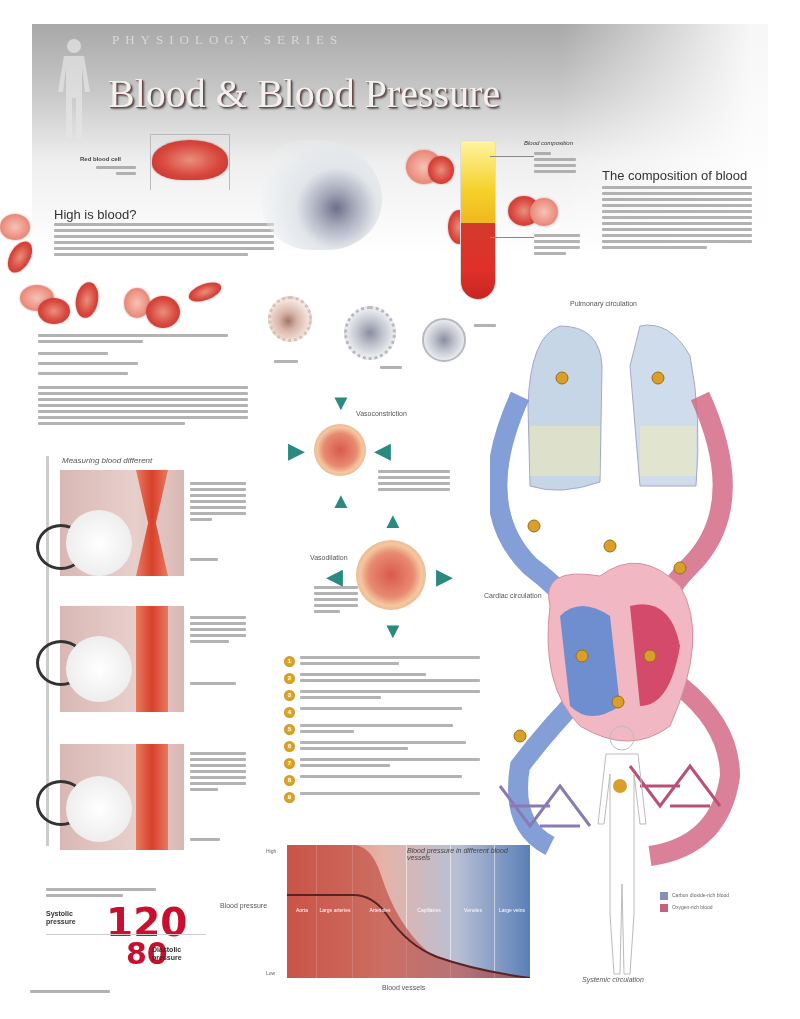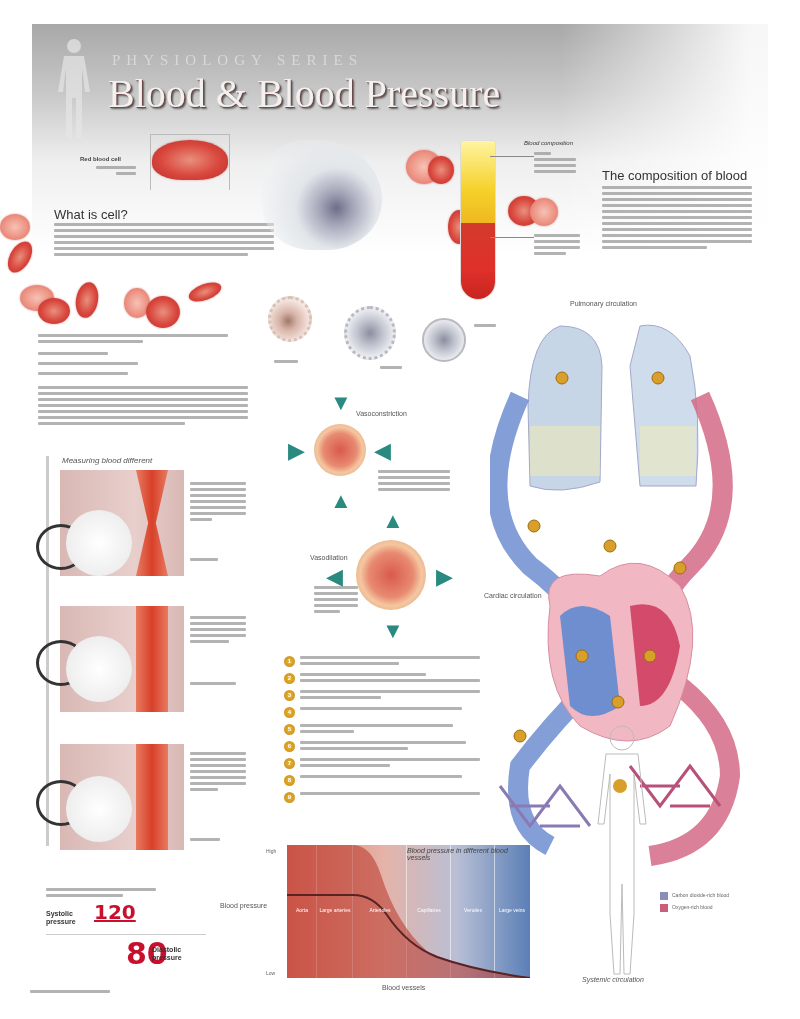--- a/index.html
+++ b/index.html
@@ -5,22 +5,22 @@
   * { box-sizing: border-box; margin: 0; padding: 0; }
   html, body { width: 800px; height: 1019px; background: #ffffff; overflow: hidden; }
   body { position: relative; font-family: "Liberation Sans", sans-serif; color: #333; }
   .abs { position: absolute; }
 
   
   .banner { left: 32px; top: 24px; width: 736px; height: 230px;
     background: linear-gradient(180deg, #a8a8a8 0%, #c8c8c8 30%, #efefef 60%, #ffffff 100%); }
   .banner-fade { left: 560px; top: 24px; width: 210px; height: 260px;
     background: linear-gradient(90deg, rgba(255,255,255,0) 0%, rgba(255,255,255,0.9) 90%); }
-  .series { left: 112px; top: 52px; font-family: "Liberation Serif", serif; letter-spacing: 6px;
-    font-size: 15px; color: #d8d8d8; text-transform: uppercase; }
+  .series { left: 112px; top: 32px; font-family: "Liberation Serif", serif; letter-spacing: 6px;
+    font-size: 13px; color: #d8d8d8; text-transform: uppercase; }
   .title { left: 108px; top: 70px; font-family: "Liberation Serif", serif; font-size: 40px;
     color: #f4f0ee; text-shadow: 1px 1px 0 #6b4a4a, 2px 2px 2px #555; }
   .human-fig { left: 50px; top: 36px; width: 48px; height: 106px; opacity: .7; }
 
   .heading { font-family: "Liberation Sans", sans-serif; font-size: 12px; color: #333; }
   .heading.big { font-size: 13px; }
   .body-lines { display: flex; flex-direction: column; gap: 3px; }
   .body-lines span { display: block; height: 3px; background: #9a9a9a; border-radius: 1px; opacity: .75; }
 
   
@@ -75,21 +75,21 @@
 <div class="abs title">Blood &amp; Blood Pressure</div>
 
 <div class="abs" style="left:150px;top:134px;width:80px;height:56px;border:1px solid #bbb;border-bottom:none;"></div>
 <div class="abs rbc" style="left:152px;top:140px;width:76px;height:40px;border-radius:50% 50% 40% 40%;"></div>
 <div class="abs heading" style="left:80px;top:156px;font-size:6px;color:#444;font-weight:bold;">Red blood cell</div>
 <div class="abs body-lines" style="left:96px;top:166px;width:40px;">
     <span></span>
     <span style="width:50%;margin-left:50%"></span>
   </div>
 
-<div class="abs heading big" style="left:54px;top:207px;">What is cell?</div>
+<div class="abs heading big" style="left:54px;top:207px;">High is blood?</div>
 <div class="abs body-lines" style="left:54px;top:223px;width:220px;">
   <span></span>
     <span></span>
     <span></span>
     <span></span>
     <span></span>
     <span style="width:88%"></span>
 </div>
 
 <div class="abs rbc light" style="left:0px;top:214px;width:30px;height:26px;"></div>
@@ -253,21 +253,21 @@
   </div>
 <div class="abs body-lines" style="left:190px;top:838px;width:30px;">
     <span></span>
   </div>
 
 <div class="abs body-lines" style="left:46px;top:888px;width:110px;">
     <span></span>
     <span style="width:70%"></span>
   </div>
 <div class="abs heading" style="left:46px;top:910px;font-size:7px;font-weight:bold;width:58px;line-height:1.1;">Systolic pressure</div>
-<div class="abs bp-num" style="left:94px;top:900px;font-size:20px;text-decoration:underline;">120</div>
+<div class="abs bp-num" style="left:106px;top:900px;font-size:39px;">120</div>
 <div class="abs" style="left:46px;top:934px;width:160px;height:1px;background:#ccc;"></div>
 <div class="abs bp-num" style="left:110px;top:936px;font-size:30px;margin-left:16px;">80</div>
 <div class="abs heading" style="left:152px;top:946px;font-size:7px;font-weight:bold;width:60px;line-height:1.1;">Diastolic pressure</div>
 <div class="abs body-lines" style="left:30px;top:990px;width:80px;">
     <span></span>
   </div>
 
 <div class="abs steps">
   <div class="step">
       <div class="step-num">1</div>

